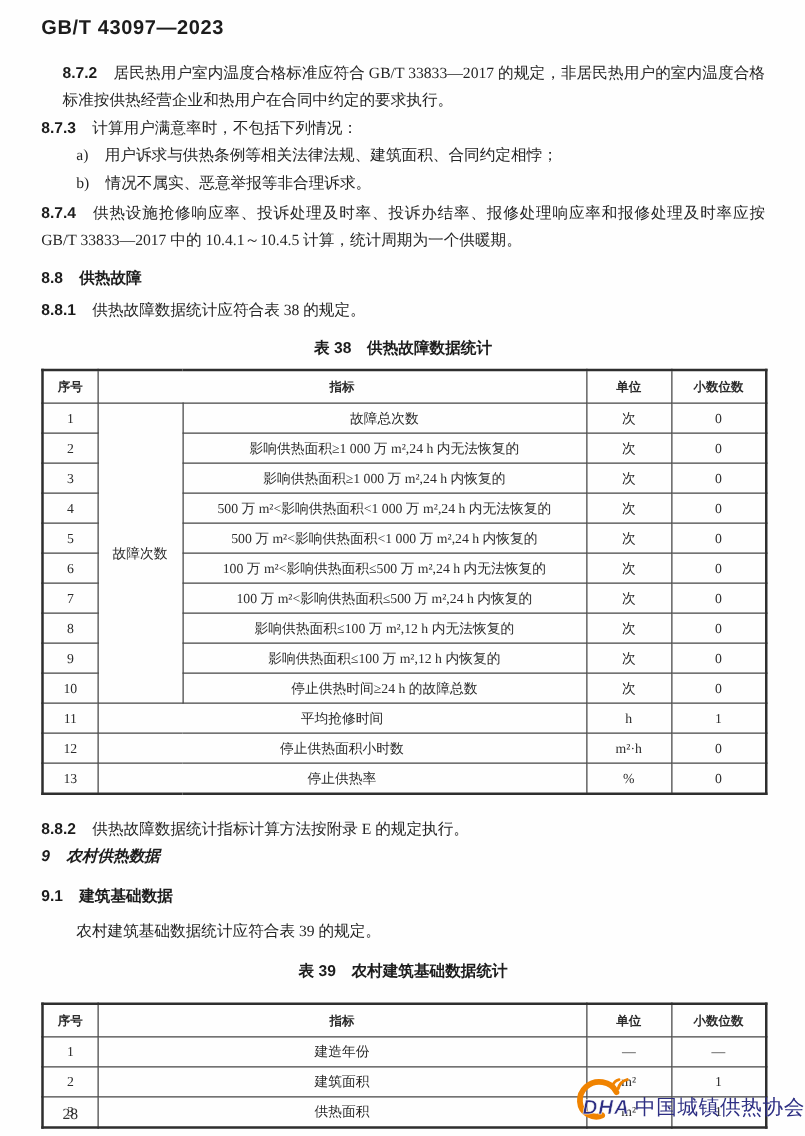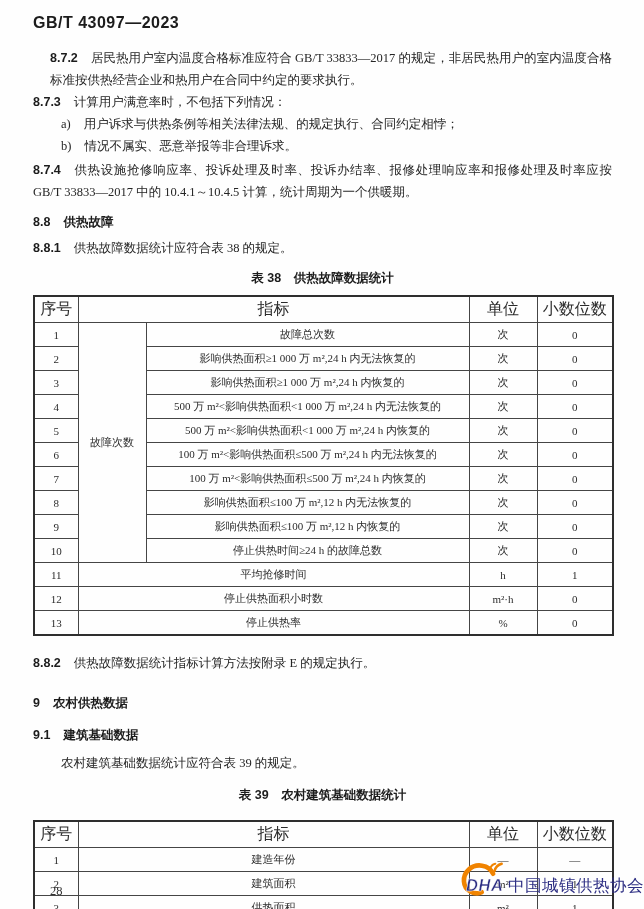--- a/index.html
+++ b/index.html
@@ -53,30 +53,30 @@
     font-size:11px;color:#2b2b2b;
     border:2px solid #2e2e2e;
   }
   table.tbl th,table.tbl td{
     border:1px solid #454545;
     text-align:center;vertical-align:middle;
     padding:0 2px;
     font-weight:normal;
     overflow:hidden;white-space:nowrap;
   }
-  table.tbl th{height:25px;font-size:16px;}
+  table.tbl th{height:25px;font-size:10px;font-weight:bold;}
   table.tbl td{height:23px;}
   .m-872{margin-top:0;margin-left:17px;}
   .m-873{margin-top:0;}
   .m-874{margin-top:2px;}
   .m-h88{margin-top:8px;}
   .m-881{margin-top:4px;}
   .m-cap38{margin-top:8px;margin-bottom:6px;}
   .m-882{margin-top:16px;}
-  .m-h9{margin-top:18px;}
+  .m-h9{margin-top:0;font-style:italic;}
   .m-h91{margin-top:10px;}
   .m-p91{margin-top:6px;padding-left:28px;}
   .m-cap39{margin-top:10px;margin-bottom:14px;}
   .page-number{
     position:absolute;left:50px;top:884px;
     font-size:12.5px;color:#333;
   }
   .logo{
     position:absolute;left:456px;top:851px;
     width:188px;height:54px;
@@ -99,21 +99,21 @@
 
   <p class="para m-872">
     <span class="num">8.7.2</span><span>居民热用户室内温度合格标准应符合 GB/T 33833—2017 的规定，非居民热用户的室内温度合格标准按供热经营企业和热用户在合同中约定的要求执行。</span>
   </p>
 
   <p class="para m-873">
     <span class="num">8.7.3</span><span>计算用户满意率时，不包括下列情况：</span>
   </p>
 
   <p class="list-item">
-    <span class="marker">a)</span><span>用户诉求与供热条例等相关法律法规、的规定执行、合同约定相悖；</span>
+    <span class="marker">a)</span><span>用户诉求与供热条例等相关法律法规、建筑面积、合同约定相悖；</span>
   </p>
   <p class="list-item">
     <span class="marker">b)</span><span>情况不属实、恶意举报等非合理诉求。</span>
   </p>
 
   <p class="para m-874">
     <span class="num">8.7.4</span><span>供热设施抢修响应率、投诉处理及时率、投诉办结率、报修处理响应率和报修处理及时率应按 GB/T 33833—2017 中的 10.4.1～10.4.5 计算，统计周期为一个供暖期。</span>
   </p>
 
   <p class="heading m-h88">

